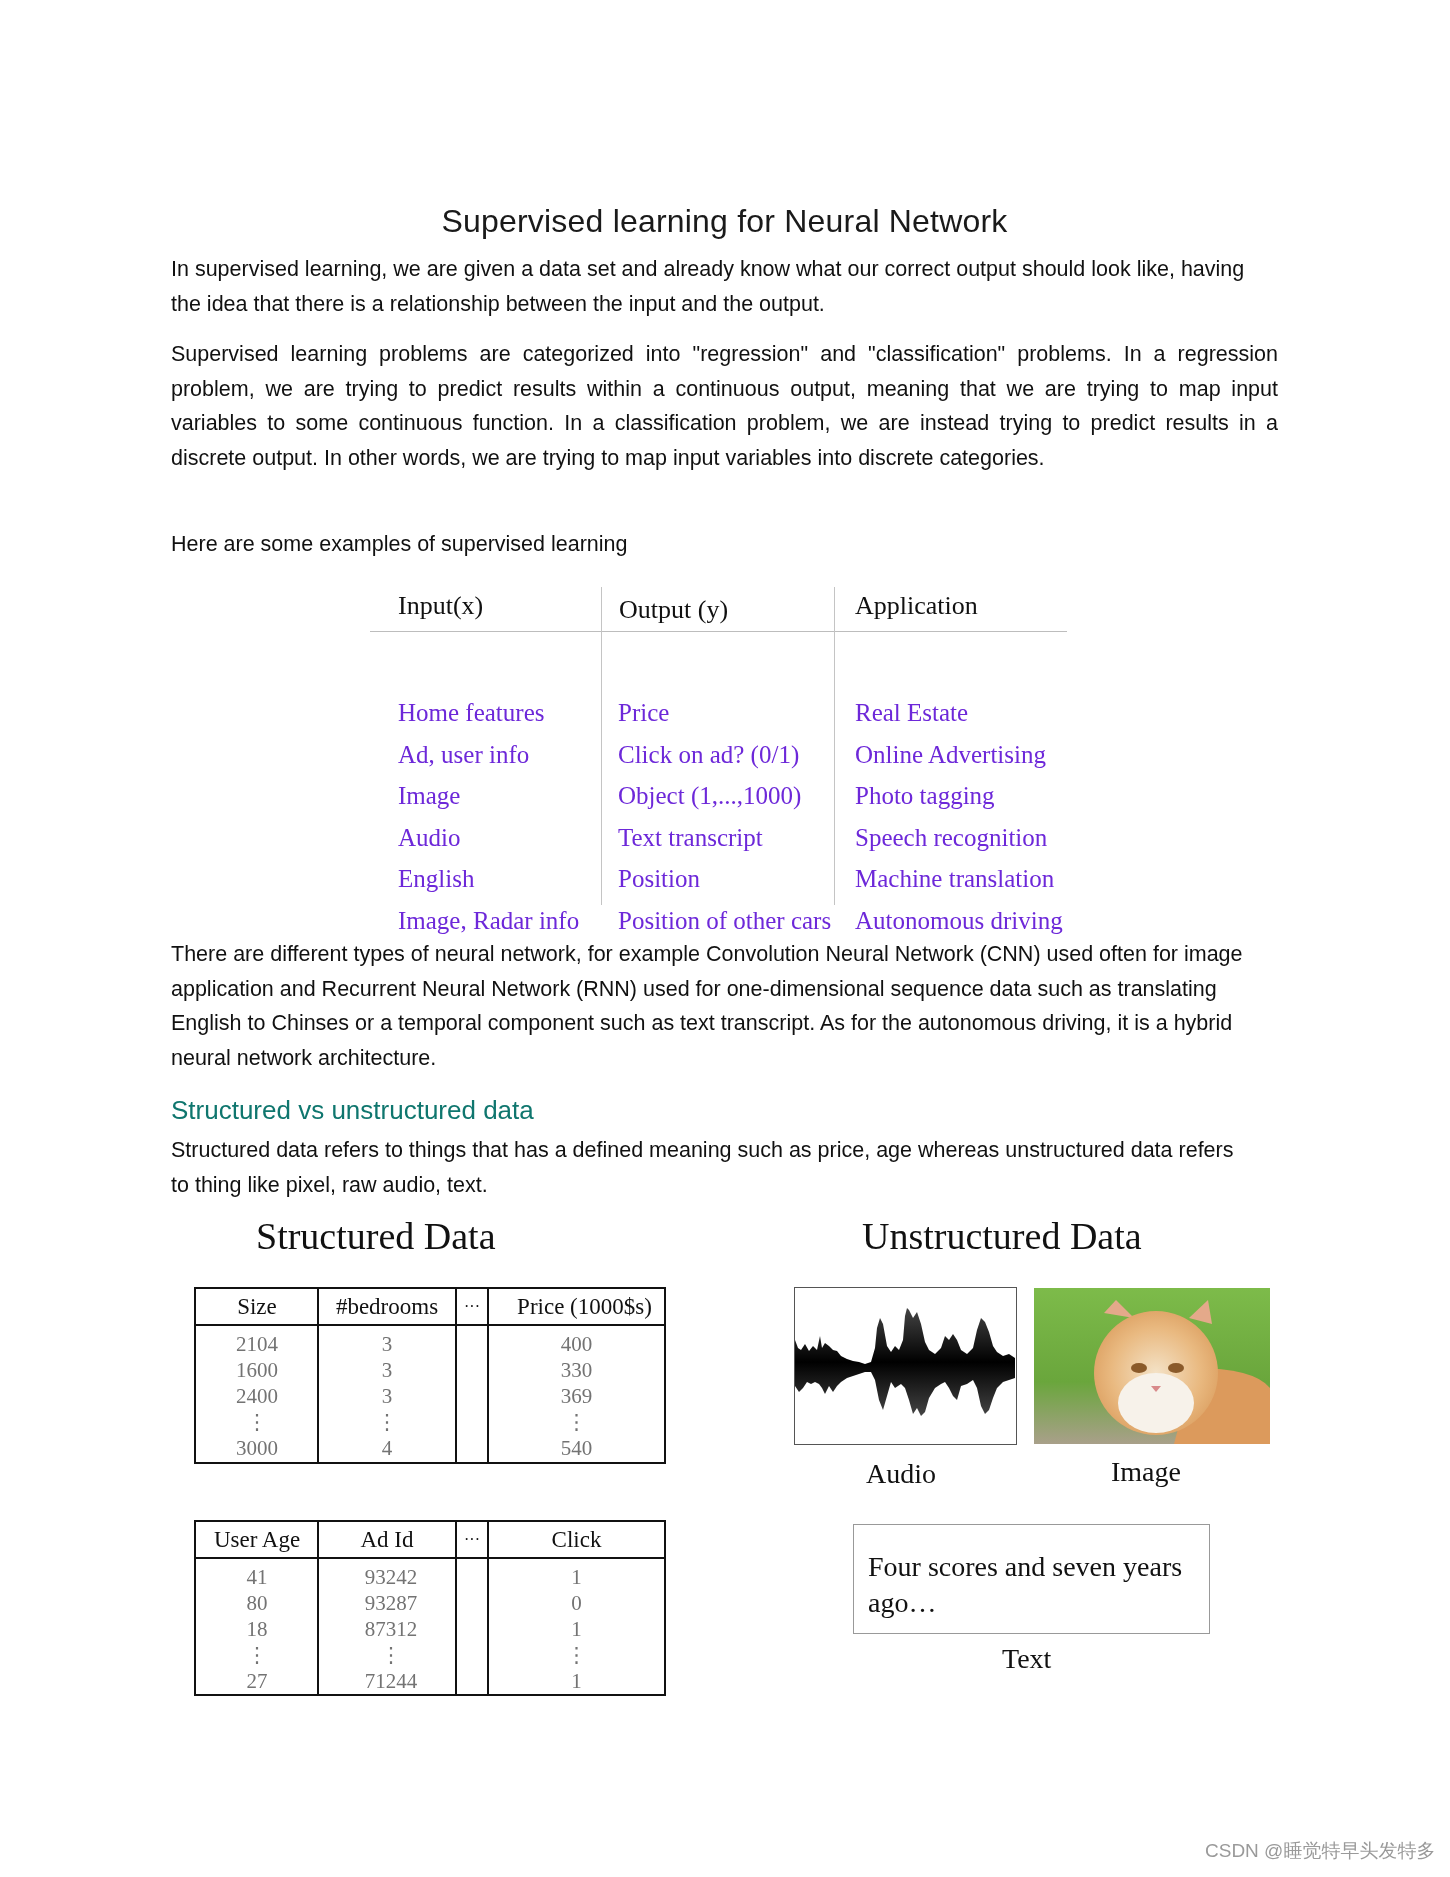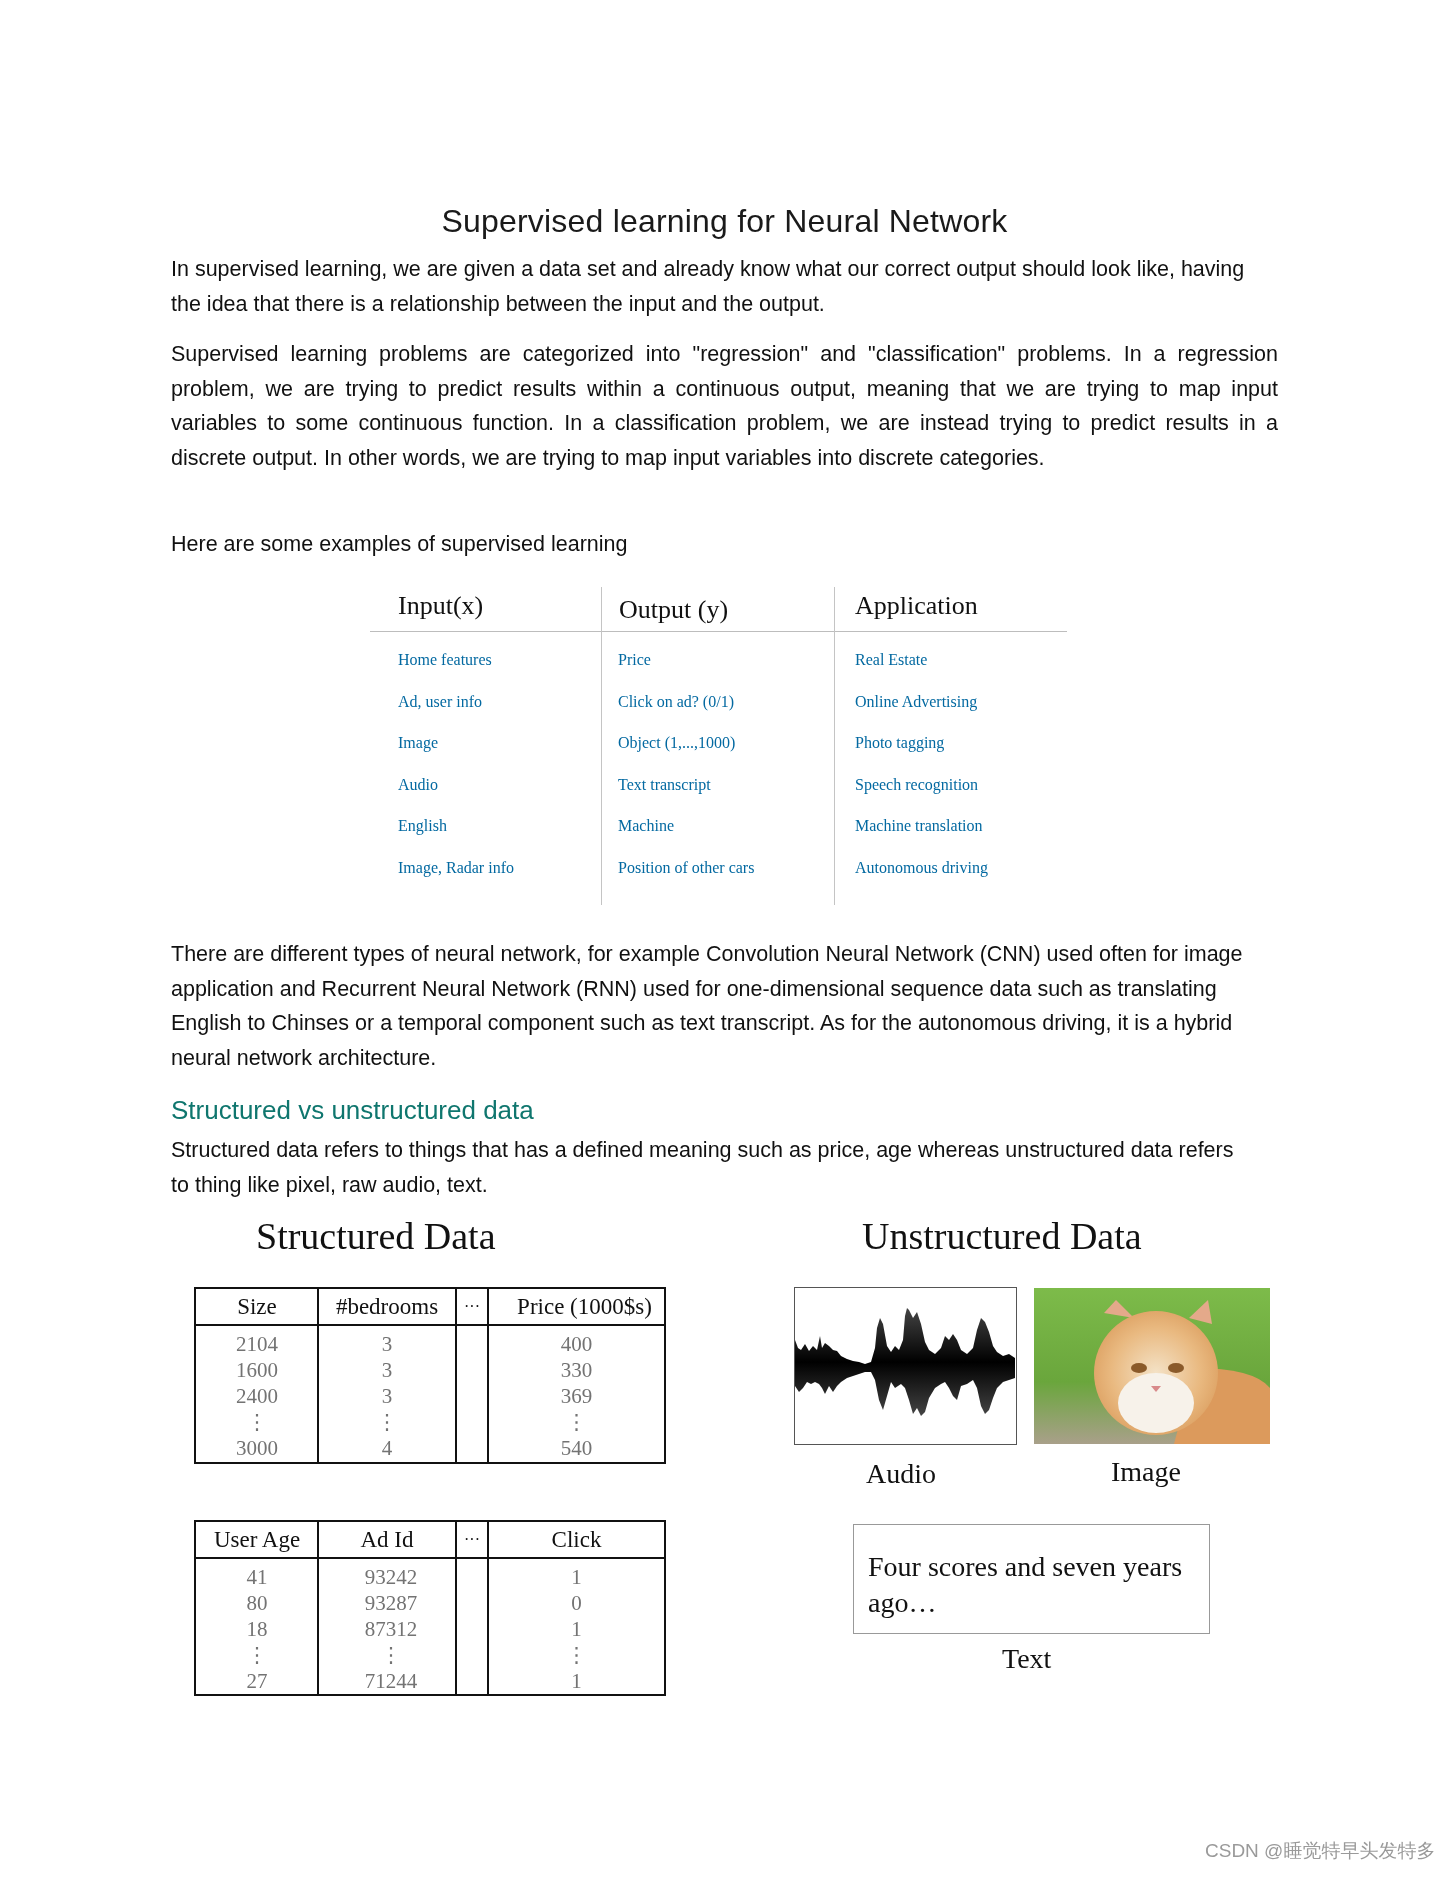--- a/index.html
+++ b/index.html
@@ -11,21 +11,21 @@
   .doc-title { left:171px; width:1107px; top:203px; text-align:center; font-size:32px; font-weight:300; color:#1a1a1a; letter-spacing:0.2px; }
   .para { left:171px; width:1107px; font-size:21.5px; line-height:34.5px; color:#111; }
   .para.justify { text-align:justify; text-align-last:left; }
   .h2 { left:171px; font-size:26px; color:#0f766e; }
 
   
   .ex-table { left:370px; top:587px; width:697px; height:318px; }
   .ex-hline { position:absolute; left:0; top:44px; width:697px; height:1px; background:#bdbdbd; }
   .ex-vline { position:absolute; top:0; width:1px; height:318px; background:#c4c4c4; }
   .ex-head { position:absolute; top:6px; font-size:26px; color:#111; }
-  .ex-cell { position:absolute; font-size:16px; color:#0369a1; white-space:nowrap; }
+  .ex-cell { position:absolute; font-size:25px; color:#6d28d9; white-space:nowrap;margin-top:48px; }
 
   
   .sd-title { font-size:38px; color:#111; white-space:nowrap; }
   .lt { position:absolute; border:2px solid #111; box-sizing:border-box; }
   .lt .vl { position:absolute; top:0; bottom:0; width:2px; background:#111; }
   .lt .hl { position:absolute; left:0; right:0; height:2px; background:#111; }
   .lt .hd { position:absolute; top:0; height:36px; line-height:36px; text-align:center; font-size:23px; color:#111; white-space:nowrap; }
   .lt .col { position:absolute; text-align:center; font-size:21px; line-height:26px; color:#737373; }
   .lt .col div { height:26px; }
 
@@ -66,21 +66,21 @@
 
   <div class="ex-cell" style="left:28px; top:147px;">Image</div>
   <div class="ex-cell" style="left:248px; top:147px;">Object (1,...,1000)</div>
   <div class="ex-cell" style="left:485px; top:147px;">Photo tagging</div>
 
   <div class="ex-cell" style="left:28px; top:189px;">Audio</div>
   <div class="ex-cell" style="left:248px; top:189px;">Text transcript</div>
   <div class="ex-cell" style="left:485px; top:189px;">Speech recognition</div>
 
   <div class="ex-cell" style="left:28px; top:230px;">English</div>
-  <div class="ex-cell" style="left:248px; top:230px;">Machine</div>
+  <div class="ex-cell" style="left:248px; top:230px;">Position</div>
   <div class="ex-cell" style="left:485px; top:230px;">Machine translation</div>
 
   <div class="ex-cell" style="left:28px; top:272px;">Image, Radar info</div>
   <div class="ex-cell" style="left:248px; top:272px;">Position of other cars</div>
   <div class="ex-cell" style="left:485px; top:272px;">Autonomous driving</div>
 </div>
 
 <div class="abs sans para" style="top:937px; width:1100px;">There are different types of neural network, for example Convolution Neural Network (CNN) used often for image application and Recurrent Neural Network (RNN) used for one-dimensional sequence data such as translating English to Chinses or a temporal component such as text transcript. As for the autonomous driving, it is a hybrid neural network architecture.</div>
 
 <div class="abs sans h2" style="top:1095px;">Structured vs unstructured data</div>

